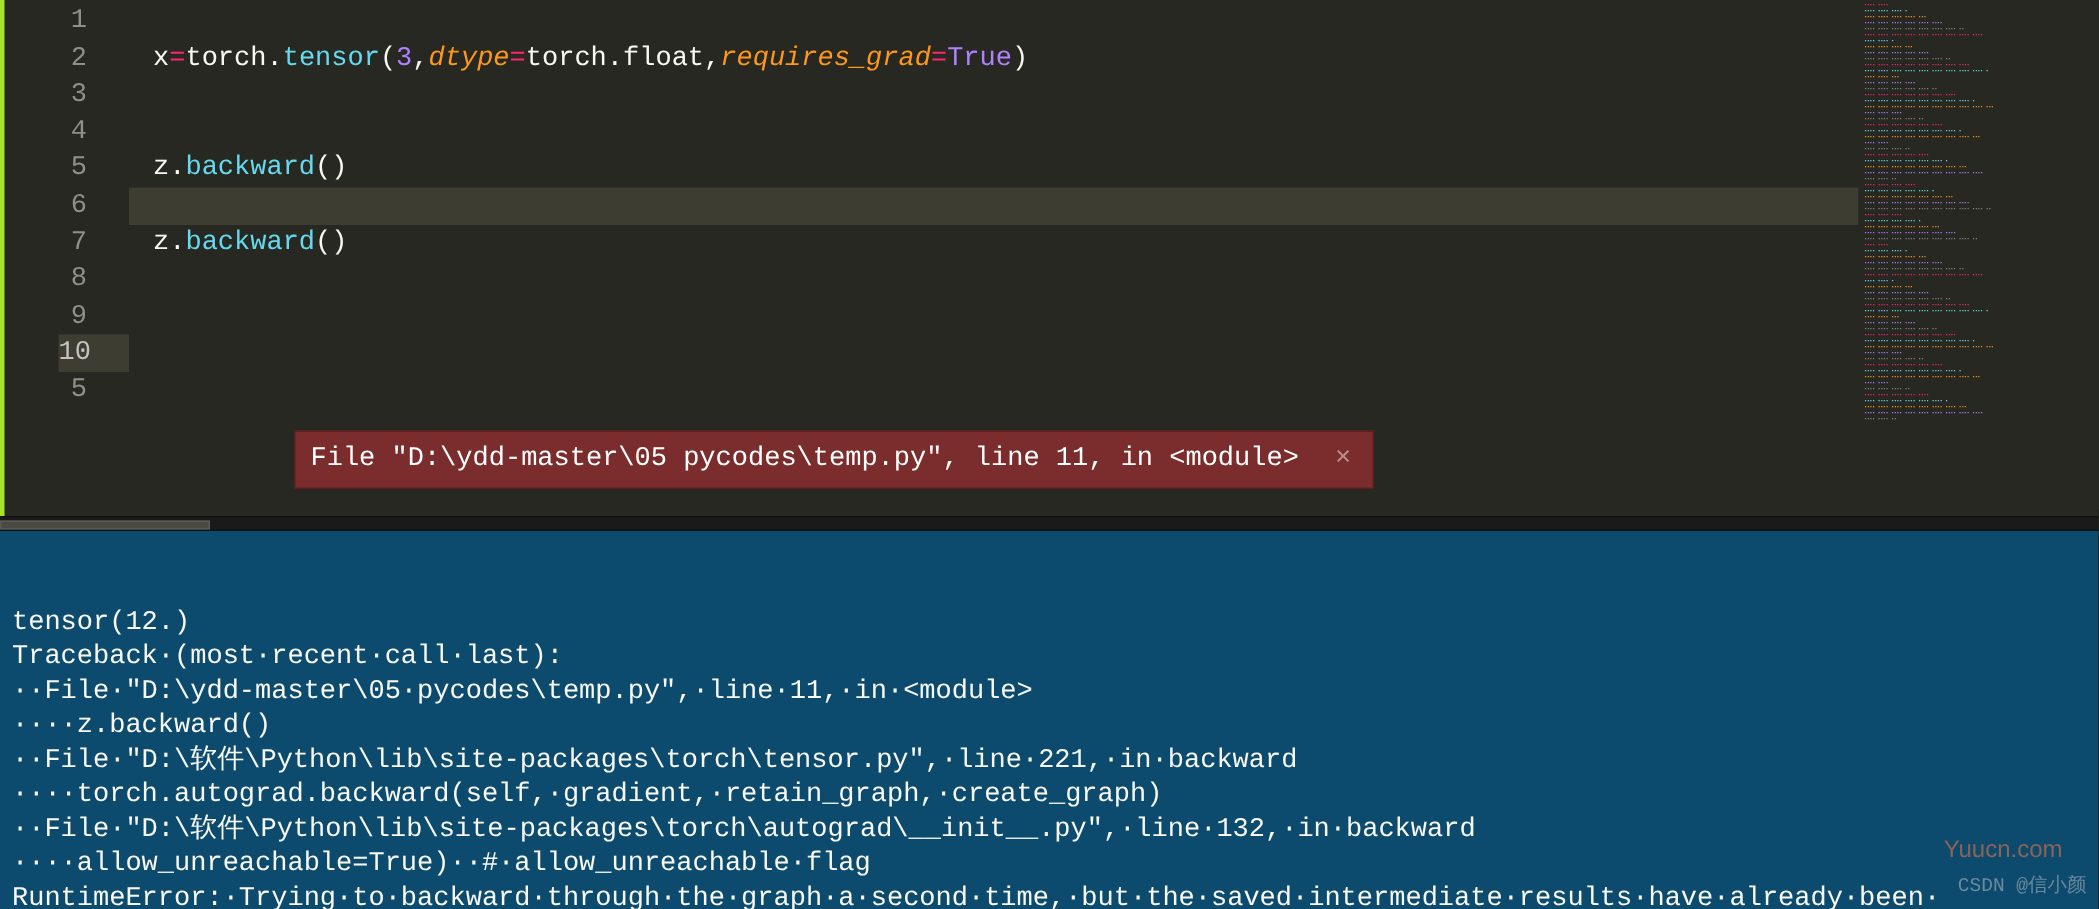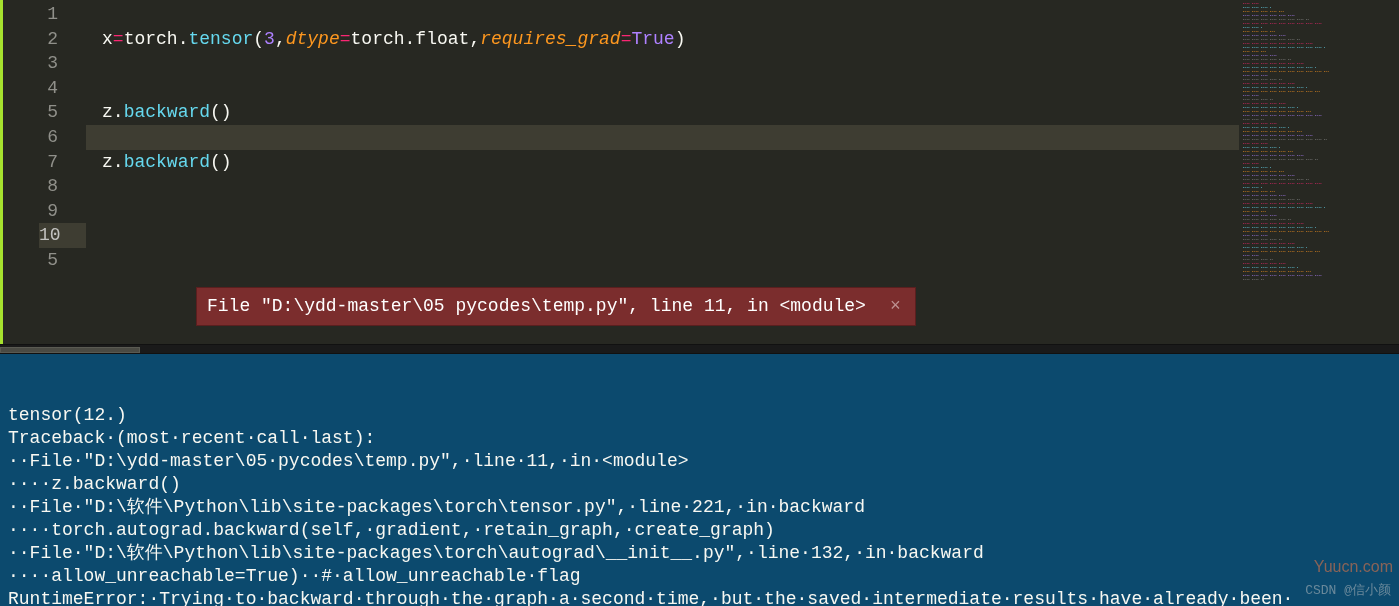--- a/index.html
+++ b/index.html
@@ -27,21 +27,21 @@
   .minimap { width: 160px; background: #272822; position: relative; overflow: hidden; font-size: 3px; line-height: 4px; color: #888; padding: 2px; }
   .minimap .mm-line { white-space: pre; }
   .mm-hl1 { color: #f92672; }
   .mm-hl2 { color: #66d9ef; }
   .mm-hl3 { color: #fd971f; }
   .mm-hl4 { color: #ae81ff; }
   .splitter { height: 10px; background: #1a1a1a; border-top: 1px solid #111; border-bottom: 1px solid #111; position: relative; }
   .splitter .scrollthumb { position:absolute; left:0; top:2px; height:6px; width:140px; background:#4a4a43; border:1px solid #5a5a52; }
   .terminal { flex: 0 0 auto; height: 252px; background: #0c4a6e; color: #f8f8f2; padding: 4px 8px; line-height: 23px; white-space: pre; overflow: hidden; font-size: 18px; position: relative; }
   .terminal .tl { height: 23px; }
-  .watermark { position: absolute; right: 6px; bottom: 28px; color: rgba(240,120,70,0.55); font-size: 16px; font-family: Arial, sans-serif; pointer-events:none; }
+  .watermark { position: absolute; right: 24px; bottom: 28px; color: rgba(240,120,70,0.55); font-size: 16px; font-family: Arial, sans-serif; pointer-events:none; }
   .csdn { position: absolute; right: 8px; bottom: 4px; color: rgba(200,200,200,0.5); font-size: 13px; font-family: Liberation Mono, monospace; pointer-events:none; }
 </style>
 </head>
 <body>
 
 <div class="app">
   <div class="editor-region">
     <div class="gutter" id="gutter">
         <div class="ln">1</div>
         <div class="ln">2</div>

